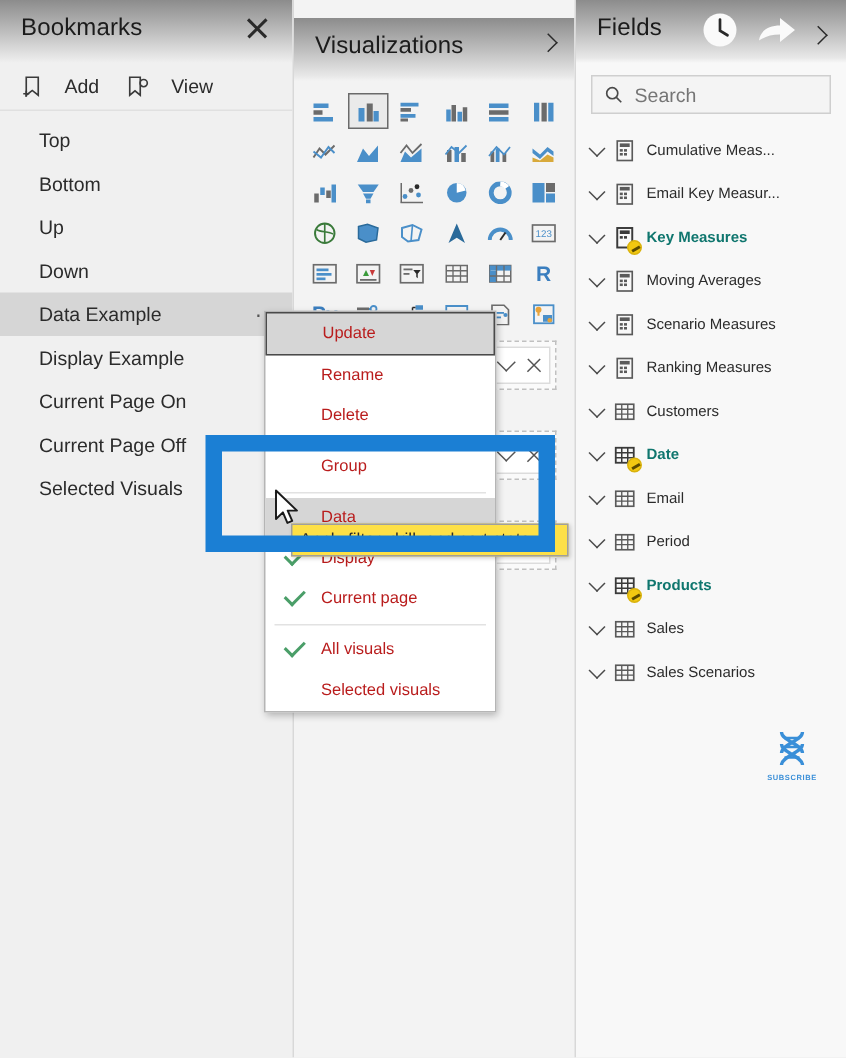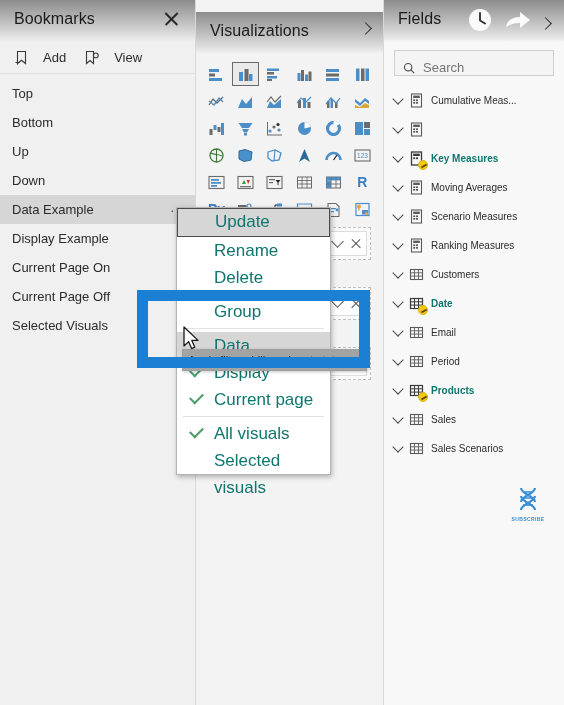--- a/index.html
+++ b/index.html
@@ -40,21 +40,21 @@
   .bm-toolbar {
     height:32px; display:flex; align-items:center; gap:18px;
     padding-left:14px; background:#f0f0f0;
     border-bottom:1px solid #e0e0e0;
   }
   .bm-tool { display:flex; align-items:center; gap:14px; cursor:pointer; font-size:13px; color:#2b2b2b; }
   .bm-tool svg { display:block; }
 
   .bm-list { padding-top:5px; }
   .bm-item {
-    height:29px; line-height:29px; padding-left:12px; padding-right:8px;
+    height:29px; line-height:29px; padding-left:26px; padding-right:8px;
     font-size:13px; color:#2b2b2b; cursor:pointer; position:relative;
   }
   .bm-item.sel { background:#d6d6d6; }
   .bm-ellipsis {
     position:absolute; right:9px; top:0; height:29px; line-height:23px;
     font-size:15px; letter-spacing:1.5px; color:#555; cursor:pointer;
   }
 
   
   #viz { left:195px; width:188px; background:#f3f3f3; border-left:1px solid #d8d8d8; }
@@ -103,21 +103,21 @@
   .tg-switch .tg-knob { position:absolute; left:0; top:0; width:12px; height:12px; border-radius:50%;
                         border:1.8px solid #3a3a3a; background:#f3f3f3; }
 
   
   #fields { left:383px; width:181px; background:#f8f8f8; border-left:1px solid #d8d8d8; }
   #fields .panel-head { background:linear-gradient(to bottom,#8c8c8c 0%,#bdbdbd 50%,#e8e8e8 92%,#f8f8f8 100%); }
   .head-icons { position:absolute; right:14px; top:5px; display:flex; align-items:center; gap:9px; }
   .head-icons .ic { cursor:pointer; display:block; }
   .search-wrap { padding:8px 10px 6px 10px; }
   .search-box {
-    display:flex; align-items:flex-end; gap:8px; height:26px;
+    display:flex; align-items:center; gap:8px; height:26px;
     border:1px solid #cfcfcf; background:#f4f4f4; padding:0 8px;
   }
   .search-box input {
     border:0; outline:0; background:transparent; font-size:13px;
     color:#4a4a4a; width:100%; font-family:"Liberation Sans",sans-serif;
   }
   .field-list { padding-top:4px; }
   .field-row {
     display:flex; align-items:center; gap:7px; height:29px;
     padding-left:10px; cursor:pointer; font-size:10px; color:#2b2b2b;
@@ -132,35 +132,35 @@
                    background:#5a4a00; transform:rotate(-30deg); }
 
   
   #ctxmenu {
     position:absolute; left:176px; top:207px; width:155px;
     background:#fff; border:1px solid #b5b5b5;
     box-shadow:1px 2px 5px rgba(0,0,0,.28); z-index:40;
   }
   .ctx-item {
     height:27px; line-height:27px; padding-left:37px;
-    font-size:17px; color:#0f766e; cursor:pointer; position:relative;
+    font-size:11px; color:#b91c1c; cursor:pointer; position:relative;
   }
   .ctx-item.hl { background:#d6d6d6; }
   .ctx-item.focus { background:#d6d6d6; border:1.4px solid #4a4a4a; height:29px; line-height:26px; }
   .ctx-check {
     position:absolute; left:13px; top:7px; width:13px; height:8px;
     border-left:2.2px solid #4a9e68; border-bottom:2.2px solid #4a9e68;
     transform:rotate(-45deg);
   }
   .ctx-sep { height:1px; background:#e2e2e2; margin:3px 6px; }
 
   
   #tooltip {
-    position:absolute; left:182px; top:349px; width:185px; height:22px;
-    background:#a3a3a3; border:1px solid #9f9f9f;
+    position:absolute; left:194px; top:349px; width:185px; height:22px;
+    background:#fde047; border:1px solid #9f9f9f;
     box-shadow:1px 1px 3px rgba(0,0,0,.22);
     font-size:11.5px; color:#2b2b2b; line-height:21px; padding-left:5px;
     white-space:nowrap; overflow:hidden; z-index:45;
   }
 
   
   #annot {
     position:absolute; left:137px; top:290px; width:233px; height:78px;
     border:11px solid #1b7fd4; z-index:60; pointer-events:none;
   }
@@ -570,20 +570,21 @@
         <span class="f-icon">
           <svg width="15" height="15" viewBox="0 0 15 15">
               <rect x="2.5" y="1" width="10" height="13" fill="none" stroke="#5a5a5a" stroke-width="1.1"></rect>
               <rect x="4.2" y="2.6" width="6.6" height="2.4" fill="#5a5a5a"></rect>
               <rect x="4.2" y="6.4" width="2" height="1.7" fill="#5a5a5a"></rect>
               <rect x="7" y="6.4" width="2" height="1.7" fill="#5a5a5a"></rect>
               <rect x="4.2" y="9" width="2" height="1.7" fill="#5a5a5a"></rect>
               <rect x="7" y="9" width="2" height="1.7" fill="#5a5a5a"></rect>
             </svg>
         </span>
+        <span>Email Key Measur...</span>
       </div>
       <div class="field-row bold">
         <span class="f-chev"></span>
         <span class="f-icon">
           <svg width="15" height="15" viewBox="0 0 15 15">
               <rect x="2.5" y="1" width="10" height="13" fill="none" stroke="#3a3a3a" stroke-width="1.3"></rect>
               <rect x="4.2" y="2.6" width="6.6" height="2.4" fill="#3a3a3a"></rect>
               <rect x="4.2" y="6.4" width="2" height="1.7" fill="#3a3a3a"></rect>
               <rect x="7" y="6.4" width="2" height="1.7" fill="#3a3a3a"></rect>
             </svg>

